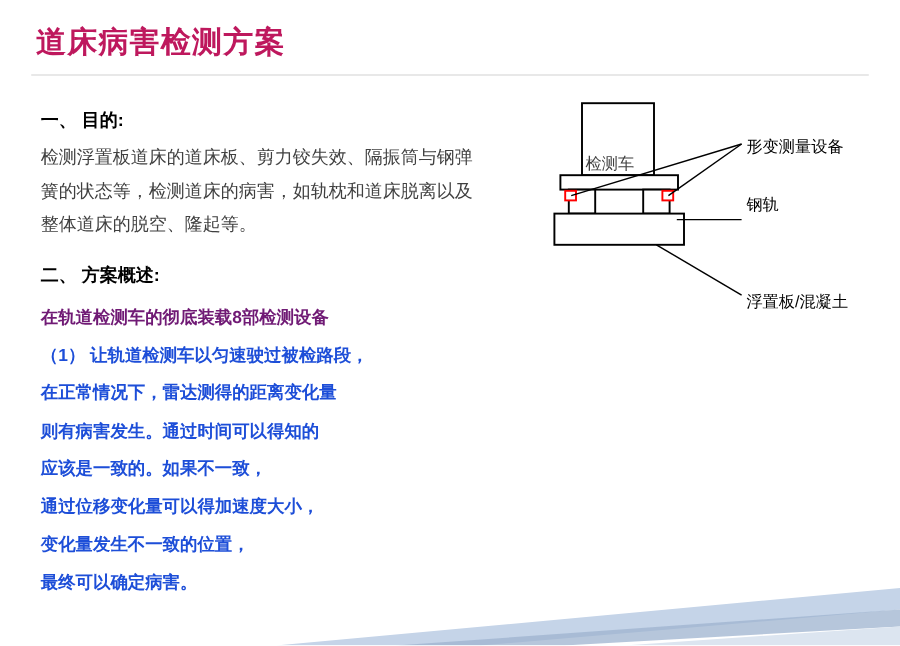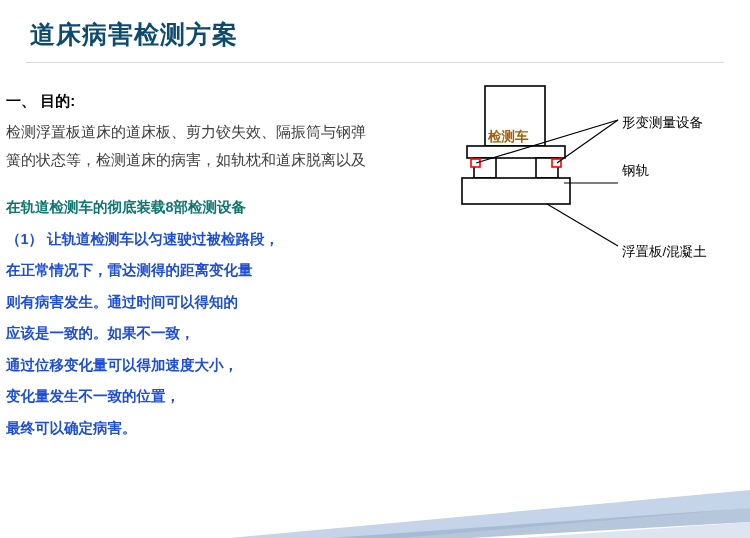--- a/index.html
+++ b/index.html
@@ -21,36 +21,36 @@
     background: #ffffff;
     overflow: hidden;
   }
   
   .title {
     position: absolute;
     left: 30px;
     top: 18px;
     font-size: 25px;
     font-weight: bold;
-    color: #0c4a6e;
+    color: #be185d;
     letter-spacing: 1px;
   }
   .title-rule {
     position: absolute;
     left: 26px;
     top: 62px;
     width: 698px;
     height: 1px;
     background: #d9d9d9;
   }
 
   
   .left-col {
     position: absolute;
-    left: 6px;
+    left: 34px;
     top: 90px;
     width: 430px;
   }
   .heading {
     font-size: 15px;
     font-weight: bold;
     color: #000000;
     margin: 0 0 8px 0;
     line-height: 1.45;
   }
@@ -58,21 +58,21 @@
     font-size: 15px;
     color: #404040;
     line-height: 1.62;
     margin: 0 0 4px 0;
   }
   .spacer-sm { height: 14px; }
   .spacer-xs { height: 6px; }
   .bold-line {
     font-size: 14.5px;
     font-weight: bold;
-    color: #0f766e;
+    color: #701a75;
     line-height: 1.55;
     margin: 0 0 9px 0;
   }
   .plain-line {
     font-size: 14.5px;
     font-weight: bold;
     color: #1d4ed8;
     line-height: 1.55;
     margin: 0 0 9px 0;
   }
@@ -95,23 +95,22 @@
     white-space: nowrap;
   }
   .lbl-deform { left: 622px; top: 114px; text-align: center; }
   .lbl-rail   { left: 622px; top: 162px; }
   .lbl-slab   { left: 622px; top: 243px; }
   .lbl-car {
     position: absolute;
     left: 488px;
     top: 128px;
     font-size: 13.5px;
-    color: #a16207;
+    color: #404040;
     white-space: nowrap;
-    font-weight: bold;
   }
 
   
   .ribbon {
     position: absolute;
     left: 0;
     bottom: 0;
     width: 750px;
     height: 70px;
     pointer-events: none;
@@ -124,23 +123,25 @@
 
   <div class="title">道床病害检测方案</div>
   <div class="title-rule"></div>
 
   <div class="left-col">
 
     <div class="heading">一、 目的:</div>
 
     <div class="para">检测浮置板道床的道床板、剪力铰失效、隔振筒与钢弹</div>
     <div class="para">簧的状态等，检测道床的病害，如轨枕和道床脱离以及</div>
+    <div class="para">整体道床的脱空、隆起等。</div>
 
     <div class="spacer-sm"></div>
 
+    <div class="heading">二、 方案概述:</div>
 
     <div class="spacer-xs"></div>
 
     <div class="bold-line">在轨道检测车的彻底装载8部检测设备</div>
     <div class="plain-line">（1） 让轨道检测车以匀速驶过被检路段，</div>
     <div class="plain-line">在正常情况下，雷达测得的距离变化量</div>
     <div class="plain-line">则有病害发生。通过时间可以得知的</div>
     <div class="plain-line">应该是一致的。如果不一致，</div>
     <div class="plain-line">通过位移变化量可以得加速度大小，</div>
     <div class="plain-line">变化量发生不一致的位置，</div>

